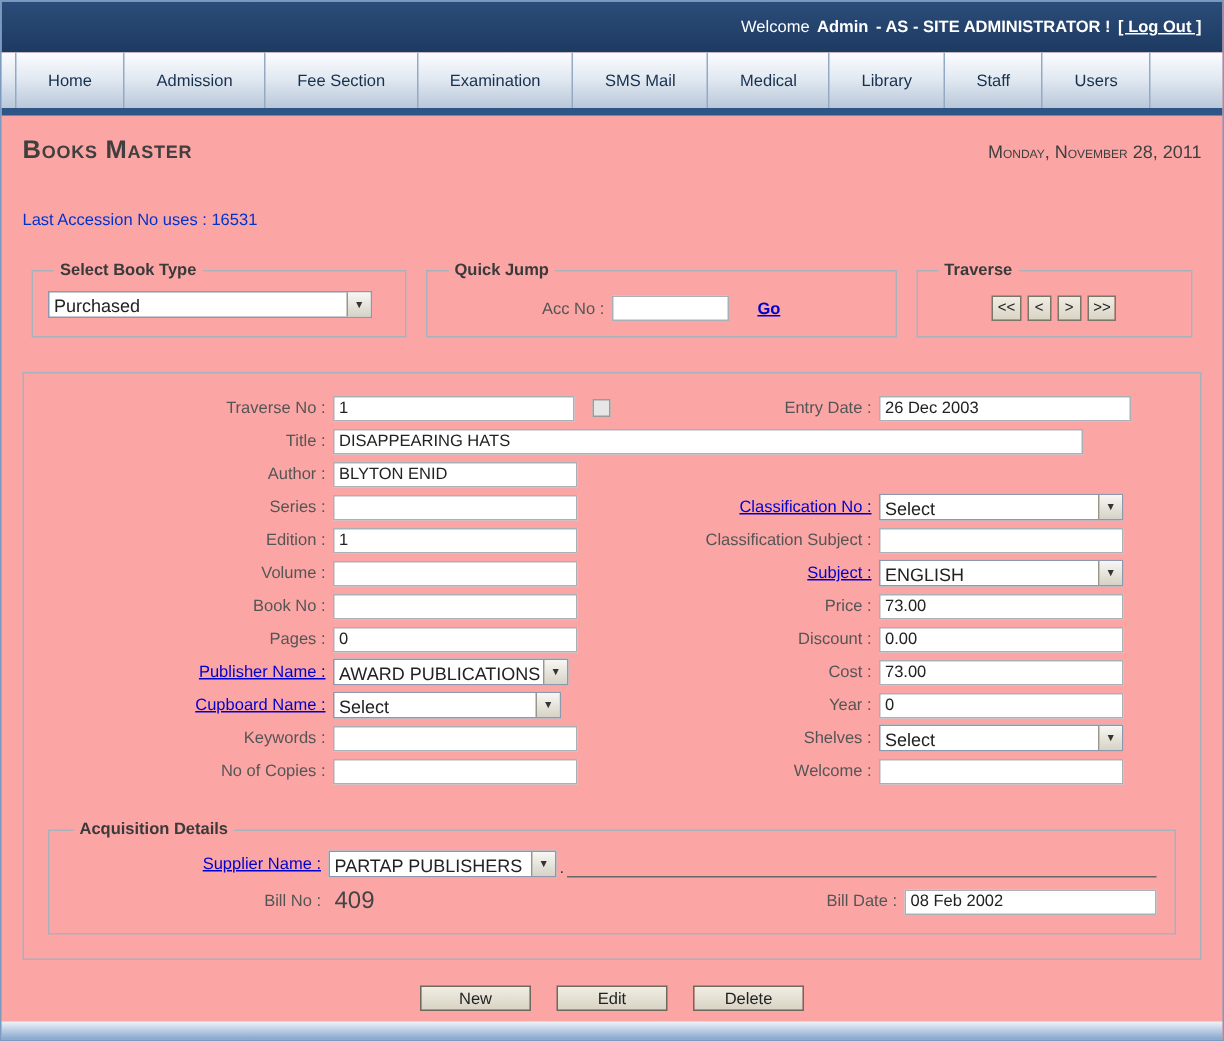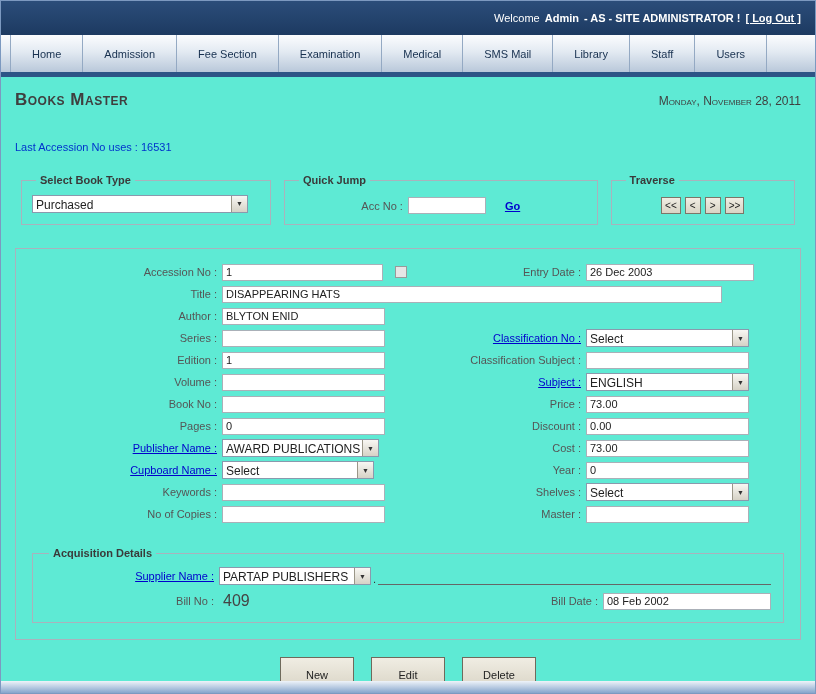--- a/index.html
+++ b/index.html
@@ -1,18 +1,18 @@
 <!DOCTYPE html>
 <html><head>
 <meta charset="utf-8">
 <style>
   * { margin:0; padding:0; box-sizing:border-box; }
   html,body { background:#fff; }
   body { font-family:"Liberation Sans", sans-serif; }
-  .page { width:816px; height:694px; border:1px solid #7c99c0; position:relative; overflow:hidden; background:#5eead4; }
+  .page { width:816px; height:694px; border:1px solid #7c99c0; position:relative; overflow:hidden; background:#fca5a5; }
 
   
   .topbar { height:34px; background:linear-gradient(180deg,#2b4d7a,#1d3a61); display:flex; align-items:center; justify-content:flex-end; padding-right:14px; color:#fff; font-size:11px; gap:5px; }
   .topbar .bold { font-weight:bold; }
   .topbar a.logout { color:#fff; font-weight:bold; text-decoration:underline; cursor:pointer; }
 
   
   .nav { height:37px; background:linear-gradient(180deg,#fbfcfe 0%,#e3eaf2 45%,#b9c8da 100%); display:flex; align-items:stretch; padding-left:9px; }
   .nav-item { display:flex; align-items:center; padding:0 21px; font-size:11px; color:#17304f; border-right:1px solid #94a9c3; cursor:pointer; }
   .nav-item:first-child { border-left:1px solid #94a9c3; }
@@ -60,43 +60,43 @@
   .chk { width:12px; height:12px; border:1px solid #9a9a9a; background:#e6e6e6; display:inline-block; margin-left:12px; cursor:pointer; }
 
   .fs-acq { margin-top:24px; padding:8px 12px 12px; }
   .acq-grid { display:grid; grid-template-columns:174px 200px 1fr 168px; row-gap:7px; align-items:center; }
   .acq-sup { grid-column:2 / 5; display:flex; align-items:flex-end; }
   .acq-sup .dot { font-size:11px; color:#333; margin:0 2px; }
   .uline { flex:1; border-bottom:1px solid #666; height:13px; }
   .acq-val { font-size:16px; color:#444; padding-left:4px; }
 
   .btn-row { display:flex; justify-content:center; gap:17px; margin-top:17px; }
-  .btn { min-width:74px; height:35px; font:11px "Liberation Sans", sans-serif; color:#222; background:linear-gradient(180deg,#f0ede3,#d8d3c4); border:1px solid #6f6a5c; cursor:pointer; }
+  .btn { min-width:74px; height:17px; font:11px "Liberation Sans", sans-serif; color:#222; background:linear-gradient(180deg,#f0ede3,#d8d3c4); border:1px solid #6f6a5c; cursor:pointer; }
 
   .footer { position:absolute; left:0; right:0; bottom:0; height:12px; background:linear-gradient(180deg,#eef3f9,#86a5cc); }
 </style>
 </head>
 <body>
 
 <div class="page">
 
   <div class="topbar">
     <span>Welcome</span>
     <span class="bold">Admin</span>
     <span class="bold">- AS - SITE ADMINISTRATOR !</span>
     <a class="logout">[ Log Out ]</a>
   </div>
 
   <div class="nav">
     <div class="nav-item">Home</div>
     <div class="nav-item">Admission</div>
     <div class="nav-item">Fee Section</div>
     <div class="nav-item">Examination</div>
+    <div class="nav-item">SMS Mail</div>
     <div class="nav-item">Medical</div>
-    <div class="nav-item">SMS Mail</div>
     <div class="nav-item">Library</div>
     <div class="nav-item">Staff</div>
     <div class="nav-item">Users</div>
   </div>
   <div class="nav-edge"></div>
 
   <div class="content">
 
     <div class="title-row">
       <div class="page-title">Books Master</div>
@@ -132,21 +132,21 @@
           <button class="tbtn">&gt;</button>
           <button class="tbtn">&gt;&gt;</button>
         </div>
       </fieldset>
 
     </div>
 
     <fieldset class="fs-main">
       <div class="grid">
 
-        <div class="lbl">Accession No :</div>
+        <div class="lbl">Traverse No :</div>
         <div class="cell">
           <input class="txt" value="1" style="">
           <span class="chk"></span>
         </div>
         <div class="lbl">Entry Date :</div>
         <div class="cell">
             <input class="txt w168" value="26 Dec 2003" style="">
           </div>
 
         <div class="lbl">Title :</div>
@@ -245,21 +245,21 @@
           <div class="combo">
             <span class="ct">Select</span>
             <span class="cb">▼</span>
           </div>
         </div>
 
         <div class="lbl">No of Copies :</div>
         <div class="cell">
             <input class="txt" value="" style="">
           </div>
-        <div class="lbl">Master :</div>
+        <div class="lbl">Welcome :</div>
         <div class="cell">
             <input class="txt" value="" style="">
           </div>
 
       </div>
 
       <fieldset class="fs-acq">
         <legend>Acquisition Details</legend>
         <div class="acq-grid">
 

